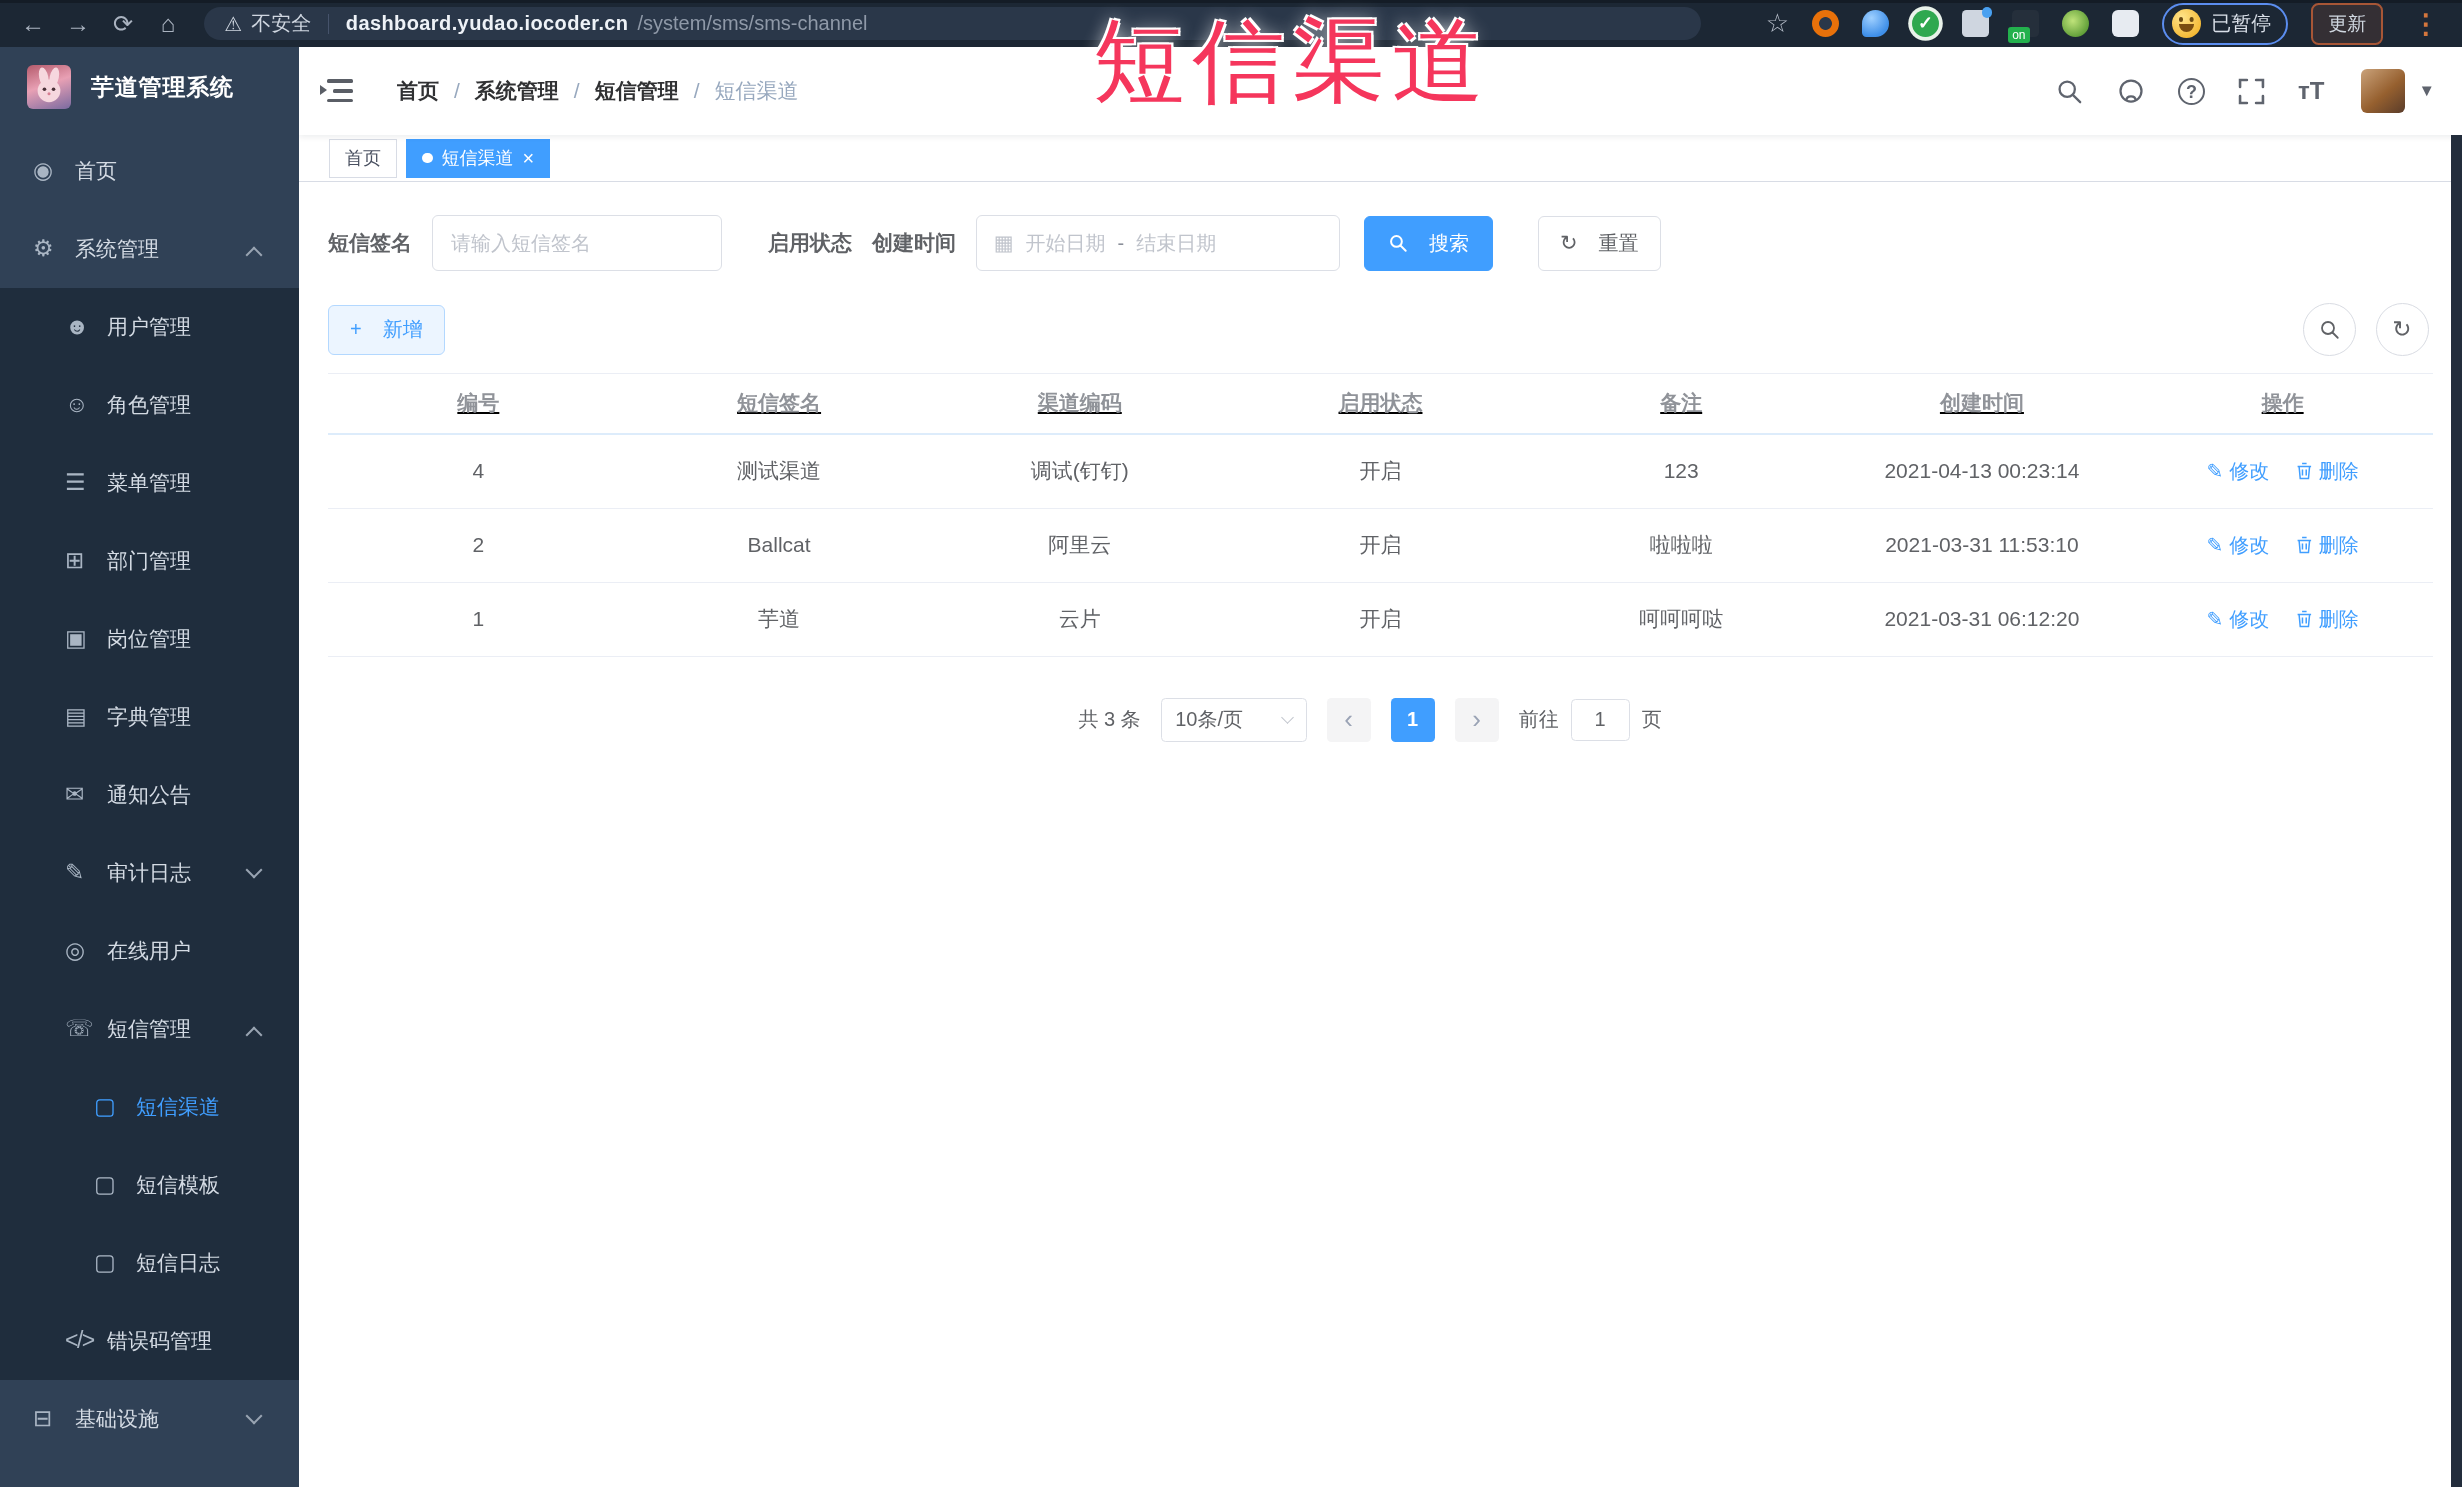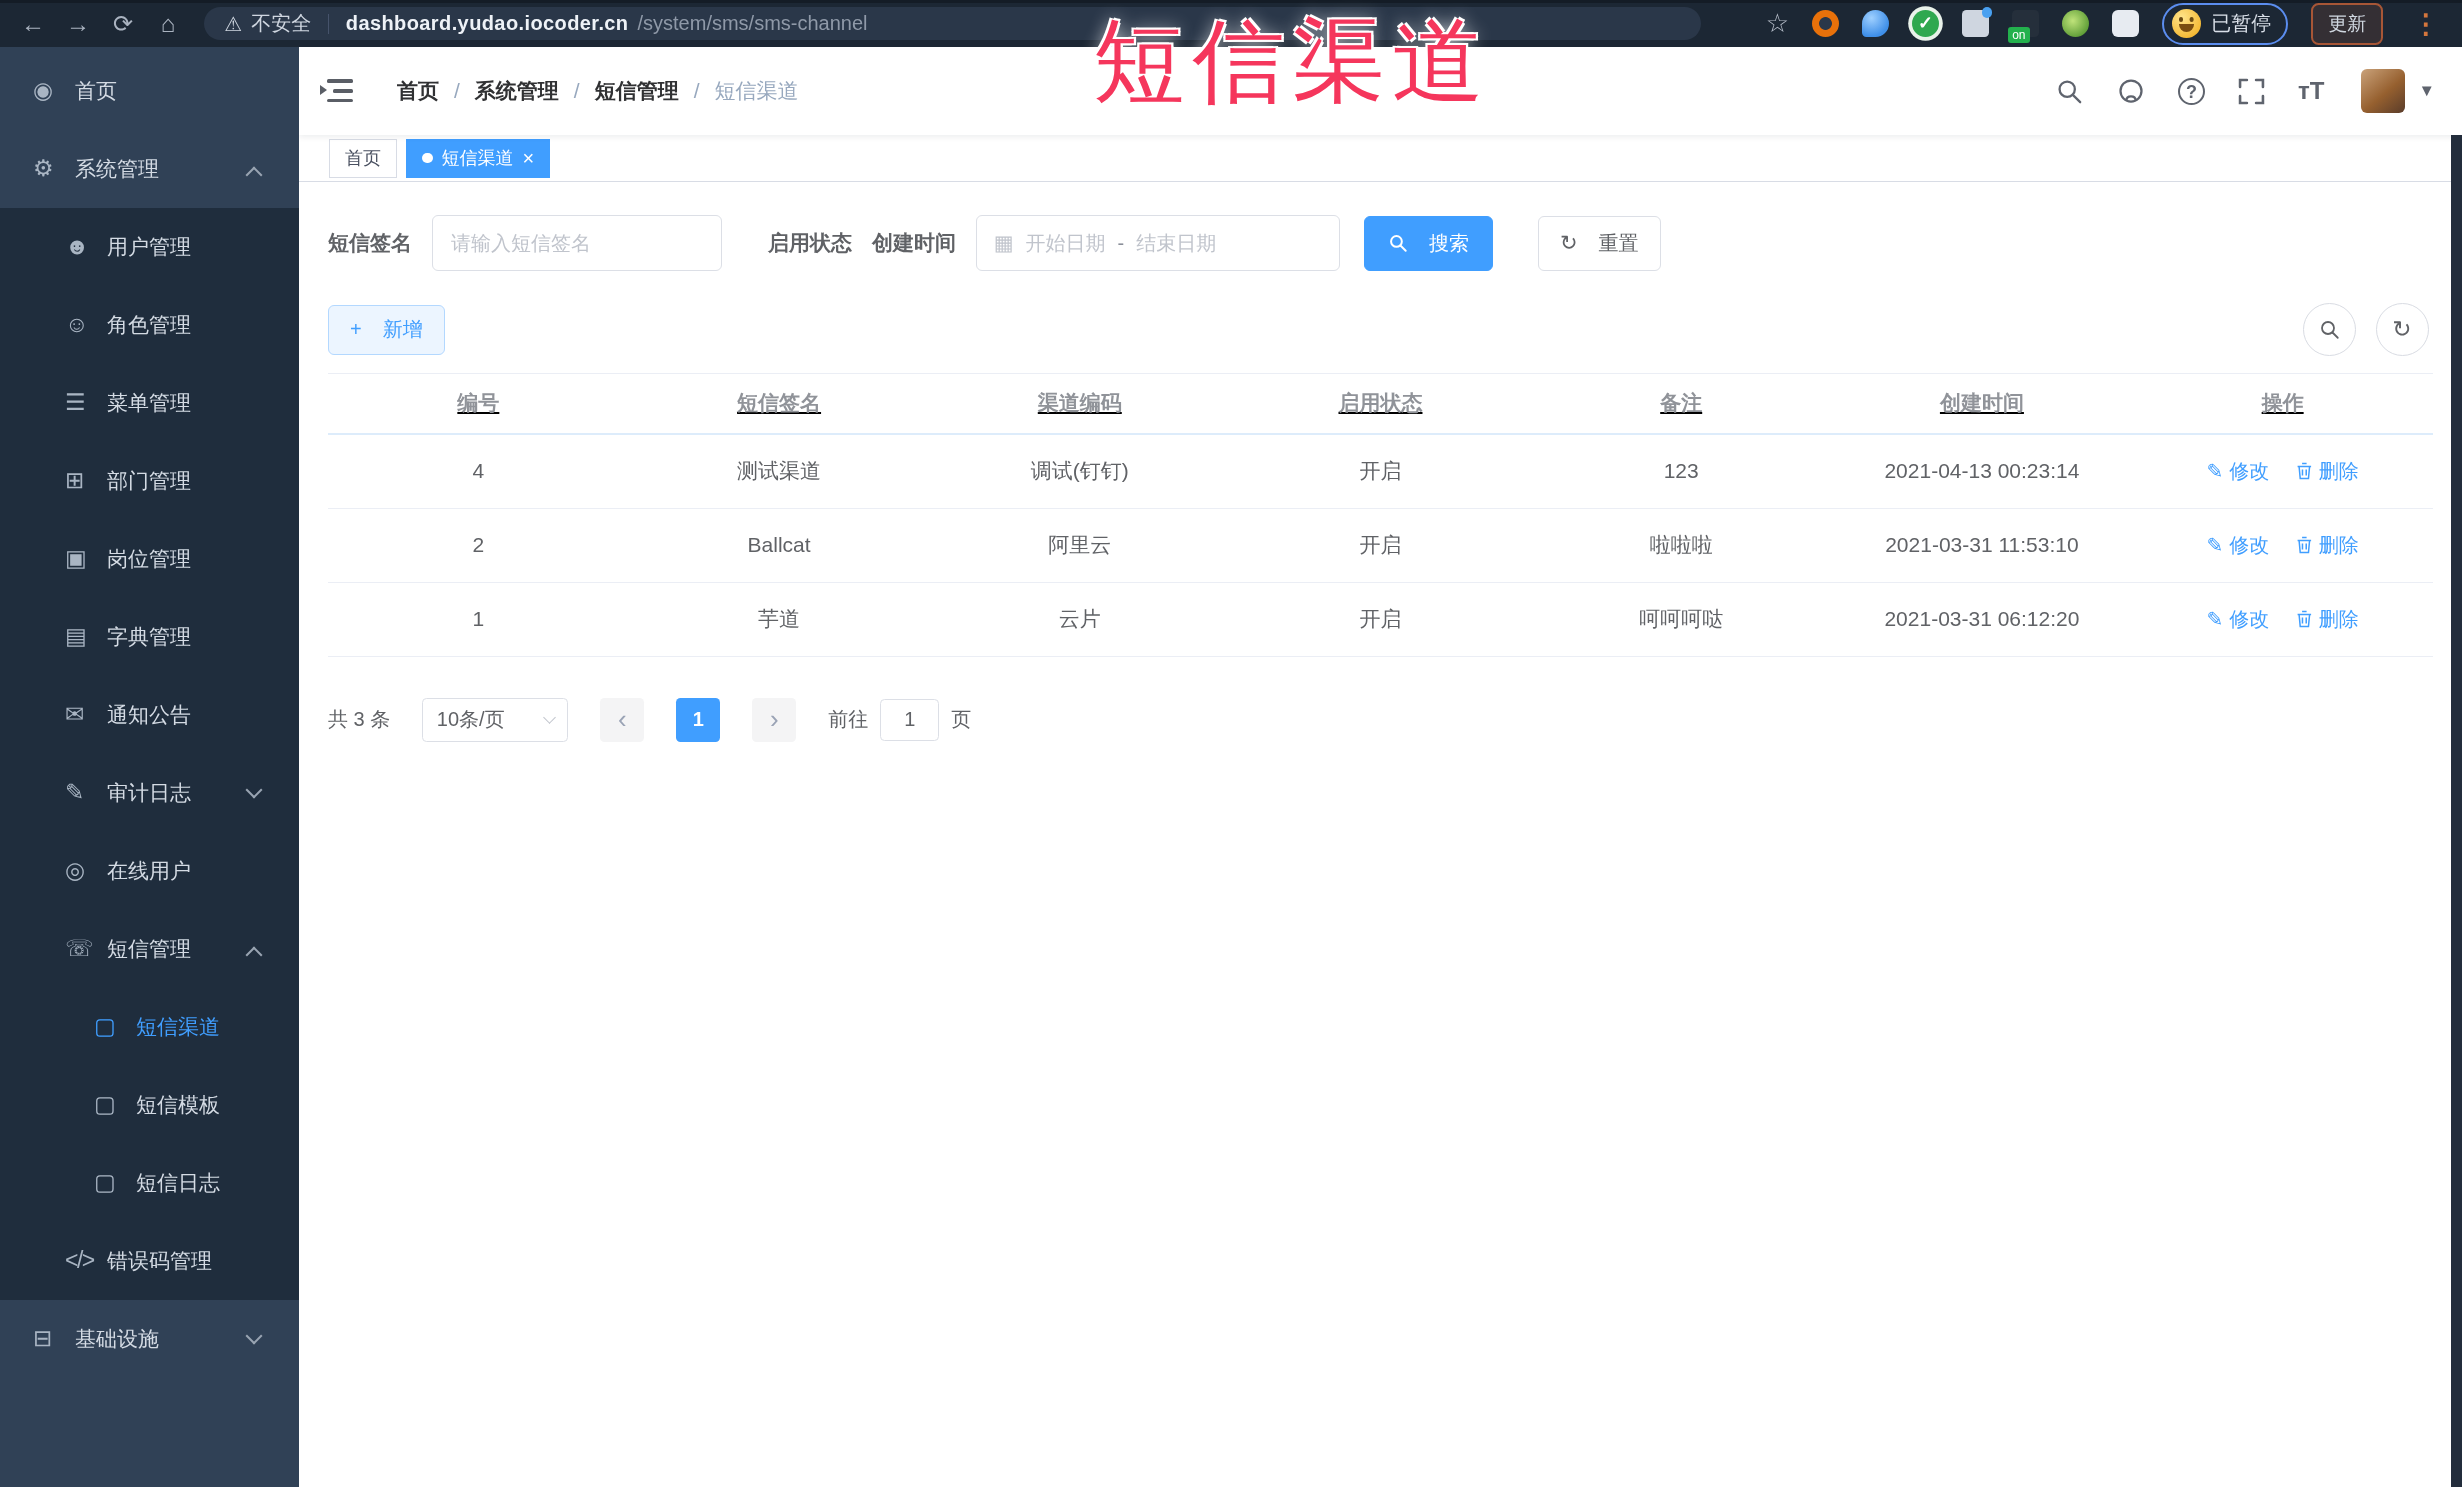--- a/index.html
+++ b/index.html
@@ -117,21 +117,21 @@
 
   .table { margin-top:16.7px; border-top:0.8px solid #ebeef5; }
   .thead, .trow { display:grid; grid-template-columns:repeat(7,1fr); align-items:center; }
   .thead { height:61px; border-bottom:2.3px solid #ddecfb;text-decoration:underline; }
   .th { text-align:center; font-size:21px; font-weight:700; color:#909399; }
   .trow { height:74px; border-bottom:0.8px solid #ebeef5; }
   .td { text-align:center; font-size:21px; color:#606266; }
   .td-actions { display:flex; justify-content:center; gap:27px; }
   .tlink { color:#409EFF; font-size:20px; display:flex; align-items:center; gap:6px; cursor:pointer; }
 
-  .pagination { margin-top:41px; display:flex; justify-content:flex-start; align-items:center; gap:32px;
+  .pagination { margin-top:41px; display:flex; justify-content:center; align-items:center; gap:20px;
     padding-right:21px; color:#606266; font-size:20px; }
   .pg-size { width:146px; height:44px; border:0.8px solid #dcdfe6; border-radius:4.5px; display:flex; align-items:center;
     justify-content:space-between; padding:0 13.6px; color:#606266; background:#fff; cursor:pointer; }
   .pg-btn { min-width:44px; height:44px; background:#f4f4f5; border-radius:4.5px; display:flex; align-items:center;
     justify-content:center; color:#9aa3b5; font-size:26px; cursor:pointer; }
   .pg-cur { background:#409EFF; color:#fff; font-size:20px; font-weight:700; }
   .pg-goto { display:flex; align-items:center; gap:12px; }
   .goto-input { width:59px; height:42px; border:0.8px solid #dcdfe6; border-radius:4.5px; text-align:center;
     font-size:20px; color:#606266; outline:none; }
 
@@ -172,20 +172,33 @@
       <span>已暂停</span>
     </span>
     <span class="update-pill">
       <span>更新</span>
     </span>
     <span class="dots">⋮</span>
   </div>
 </div>
 
 <div class="sidebar">
+  <div class="logo-row">
+    <span class="logo-img">
+      <svg class="ic" width="44" height="44" viewBox="0 0 58 58">
+        <ellipse cx="22" cy="16" rx="6" ry="13" fill="#f6d7de" transform="rotate(-12 22 16)"></ellipse>
+        <ellipse cx="36" cy="16" rx="6" ry="13" fill="#f6d7de" transform="rotate(12 36 16)"></ellipse>
+        <circle cx="29" cy="34" r="15" fill="#f6d7de"></circle>
+        <circle cx="23" cy="32" r="2.4" fill="#4a3138"></circle>
+          <circle cx="35" cy="32" r="2.4" fill="#4a3138"></circle>
+        <circle cx="29" cy="38" r="2" fill="#d77f92"></circle>
+      </svg>
+    </span>
+    <span class="app-title">芋道管理系统</span>
+  </div>
   <div class="menu">
     <div class="mi l1">
       <span class="mi-ic">◉</span>
       <span class="mi-lb">首页</span>
     </div>
     <div class="mi l1">
       <span class="mi-ic">⚙</span>
       <span class="mi-lb">系统管理</span>
       <span class="chev chev-up"></span>
     </div>

